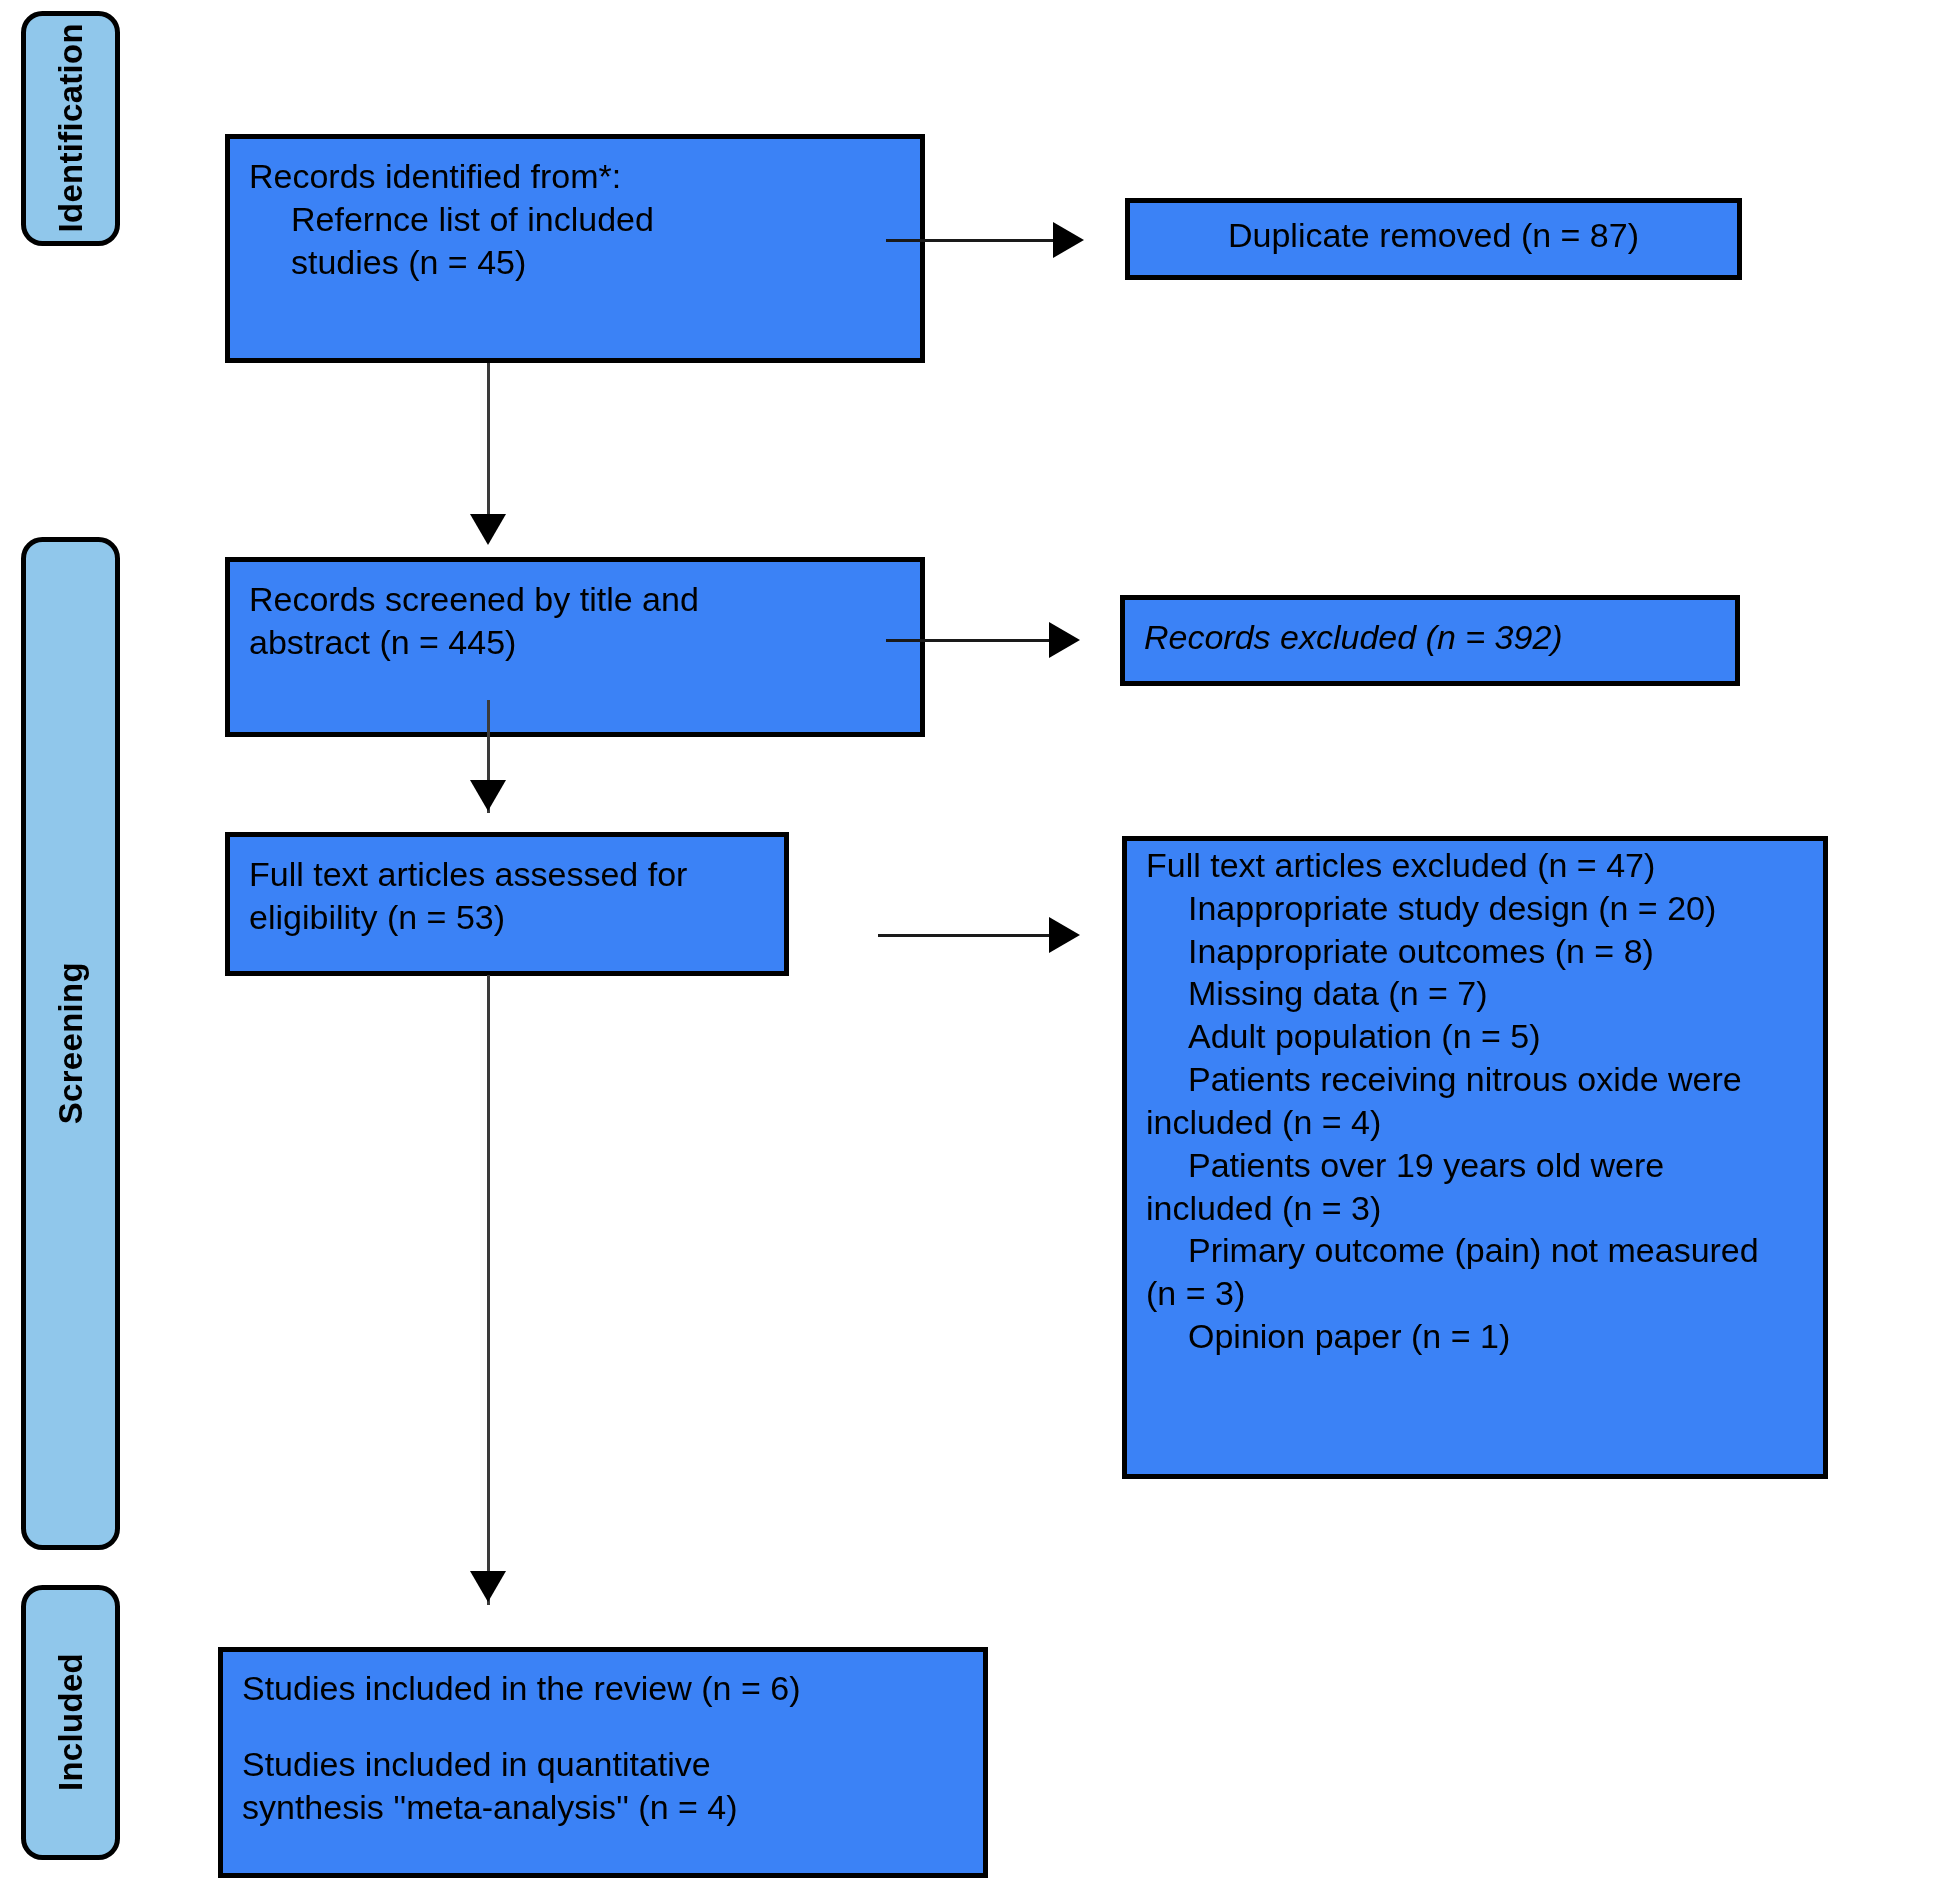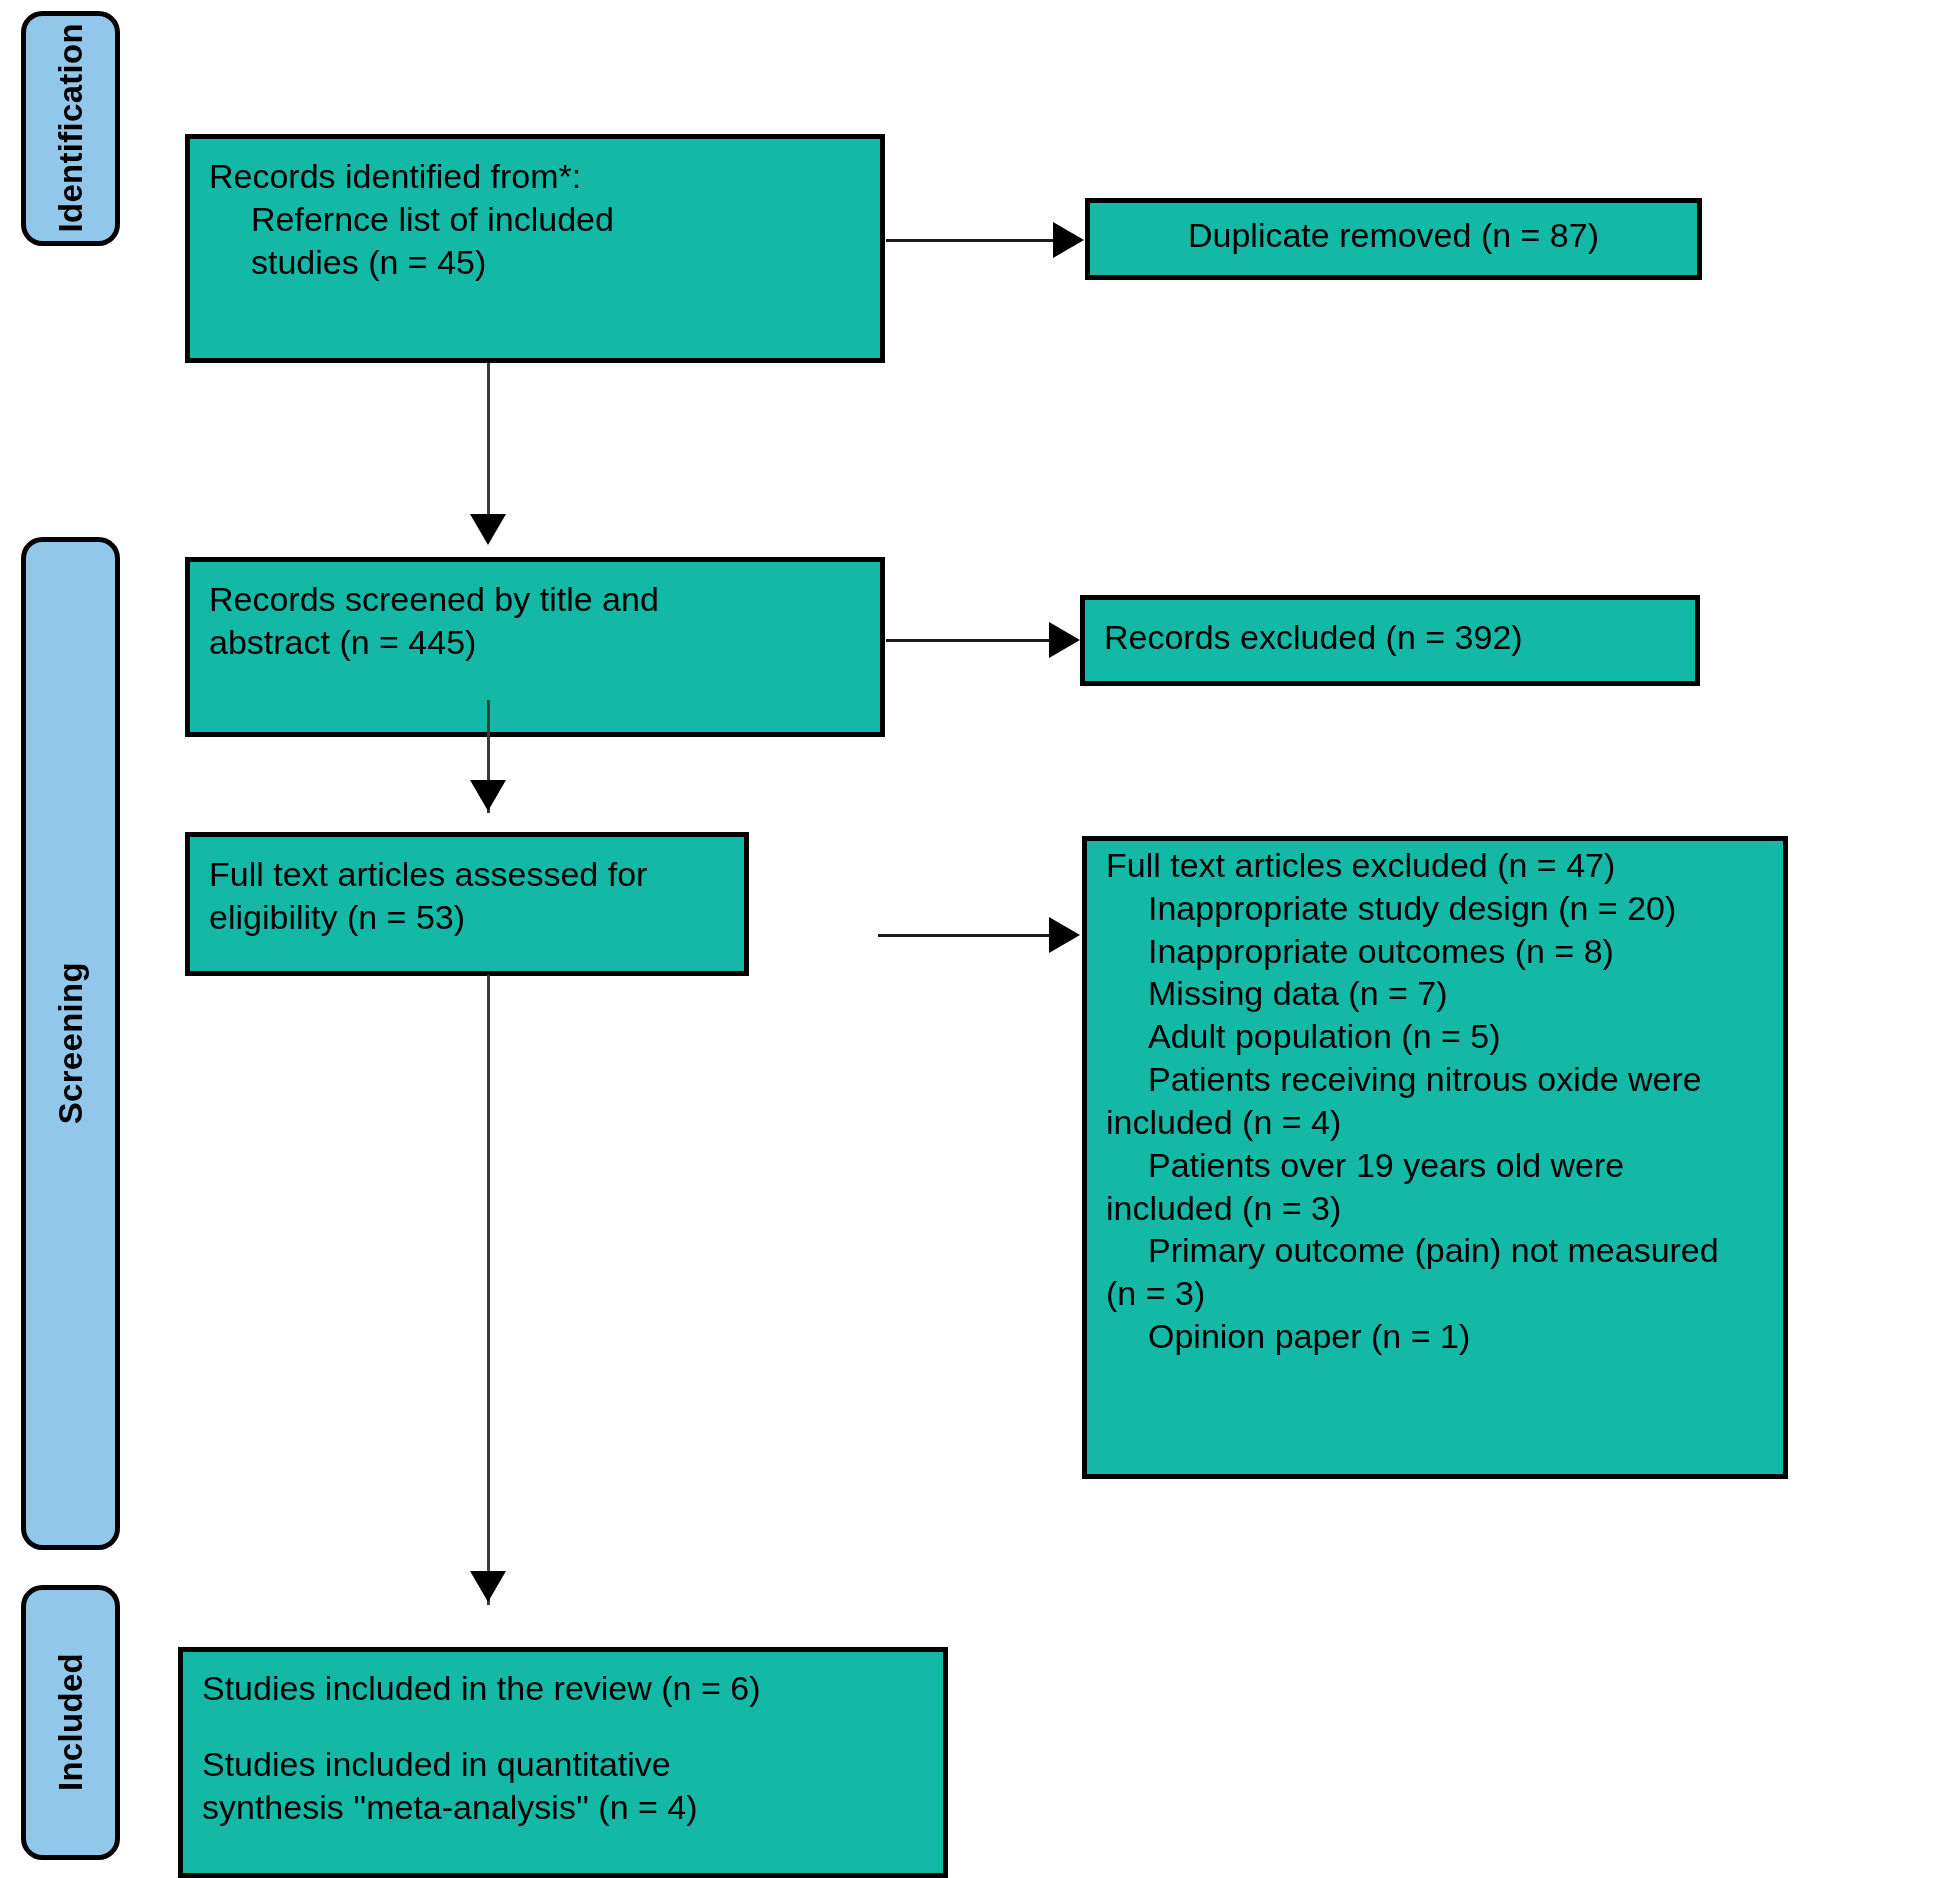--- a/index.html
+++ b/index.html
@@ -38,23 +38,24 @@
     font-size: 33px;
     letter-spacing: 0.3px;
     line-height: 1;
     white-space: nowrap;
     color: #000000;
   }
 
   
   .pbox {
     position: absolute;
-    background: #14b8a6;
+    background: #3b82f6;
     border: 5px solid #000000;
     box-sizing: border-box;
+    margin-left: 40px;
   }
   .pbox-inner {
     padding: 16.4px 19px 12.6px 19px;
     font-size: 34px;
     line-height: 1.26;
     color: #000000;
   }
   .pbox-inner .ln { display: block; white-space: pre-wrap; }
   .pbox-inner .indent { padding-left: 42px; }
   .pbox-inner .gap { display: block; height: 33px; }
@@ -125,21 +126,21 @@
   <div class="pbox" style="left:185px; top:557px; width:700px; height:180px;">
     <div class="pbox-inner">
       <span class="ln">Records screened by title and</span>
       <span class="ln">abstract (n = 445)</span>
     </div>
   </div>
 
   <div class="hline" style="left:886px; top:639px; width:167px;"></div>
   <div class="arrow-right" style="left:1049px; top:622px;"></div>
 
-  <div class="pbox" style="left:1080px; top:595px; width:620px; height:91px;">
+  <div class="pbox" style="left:1080px; top:595px; width:620px; height:91px;font-style:italic;">
     <div class="pbox-inner" style="padding-top:16.4px;">
       <span class="ln">Records excluded (n = 392)</span>
     </div>
   </div>
 
   <div class="vline" style="left:487px; top:700px; height:113px;"></div>
   <div class="arrow-down" style="left:470px; top:780px;"></div>
 
   <div class="pbox" style="left:185px; top:832px; width:564px; height:144px;">
     <div class="pbox-inner">

